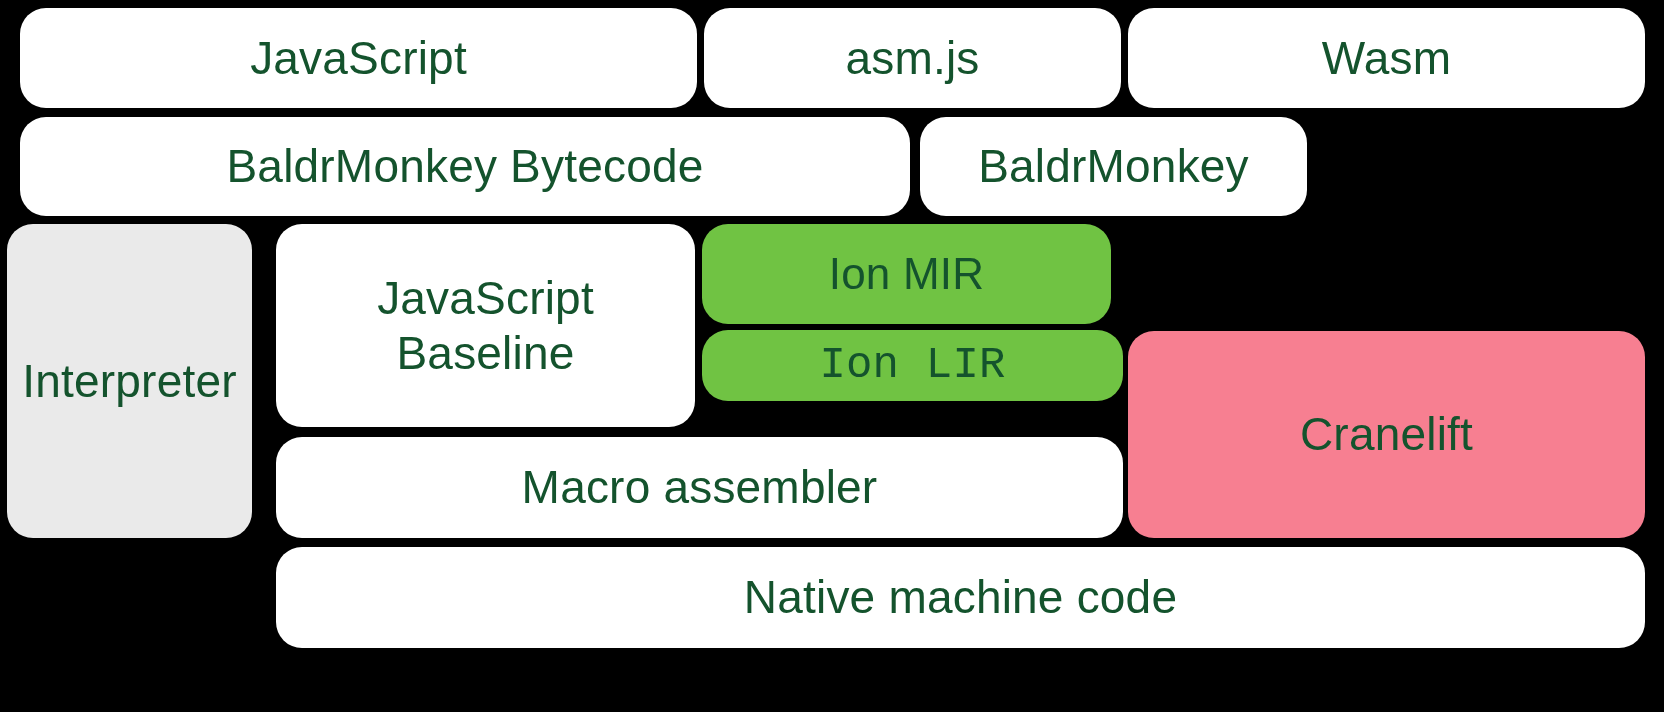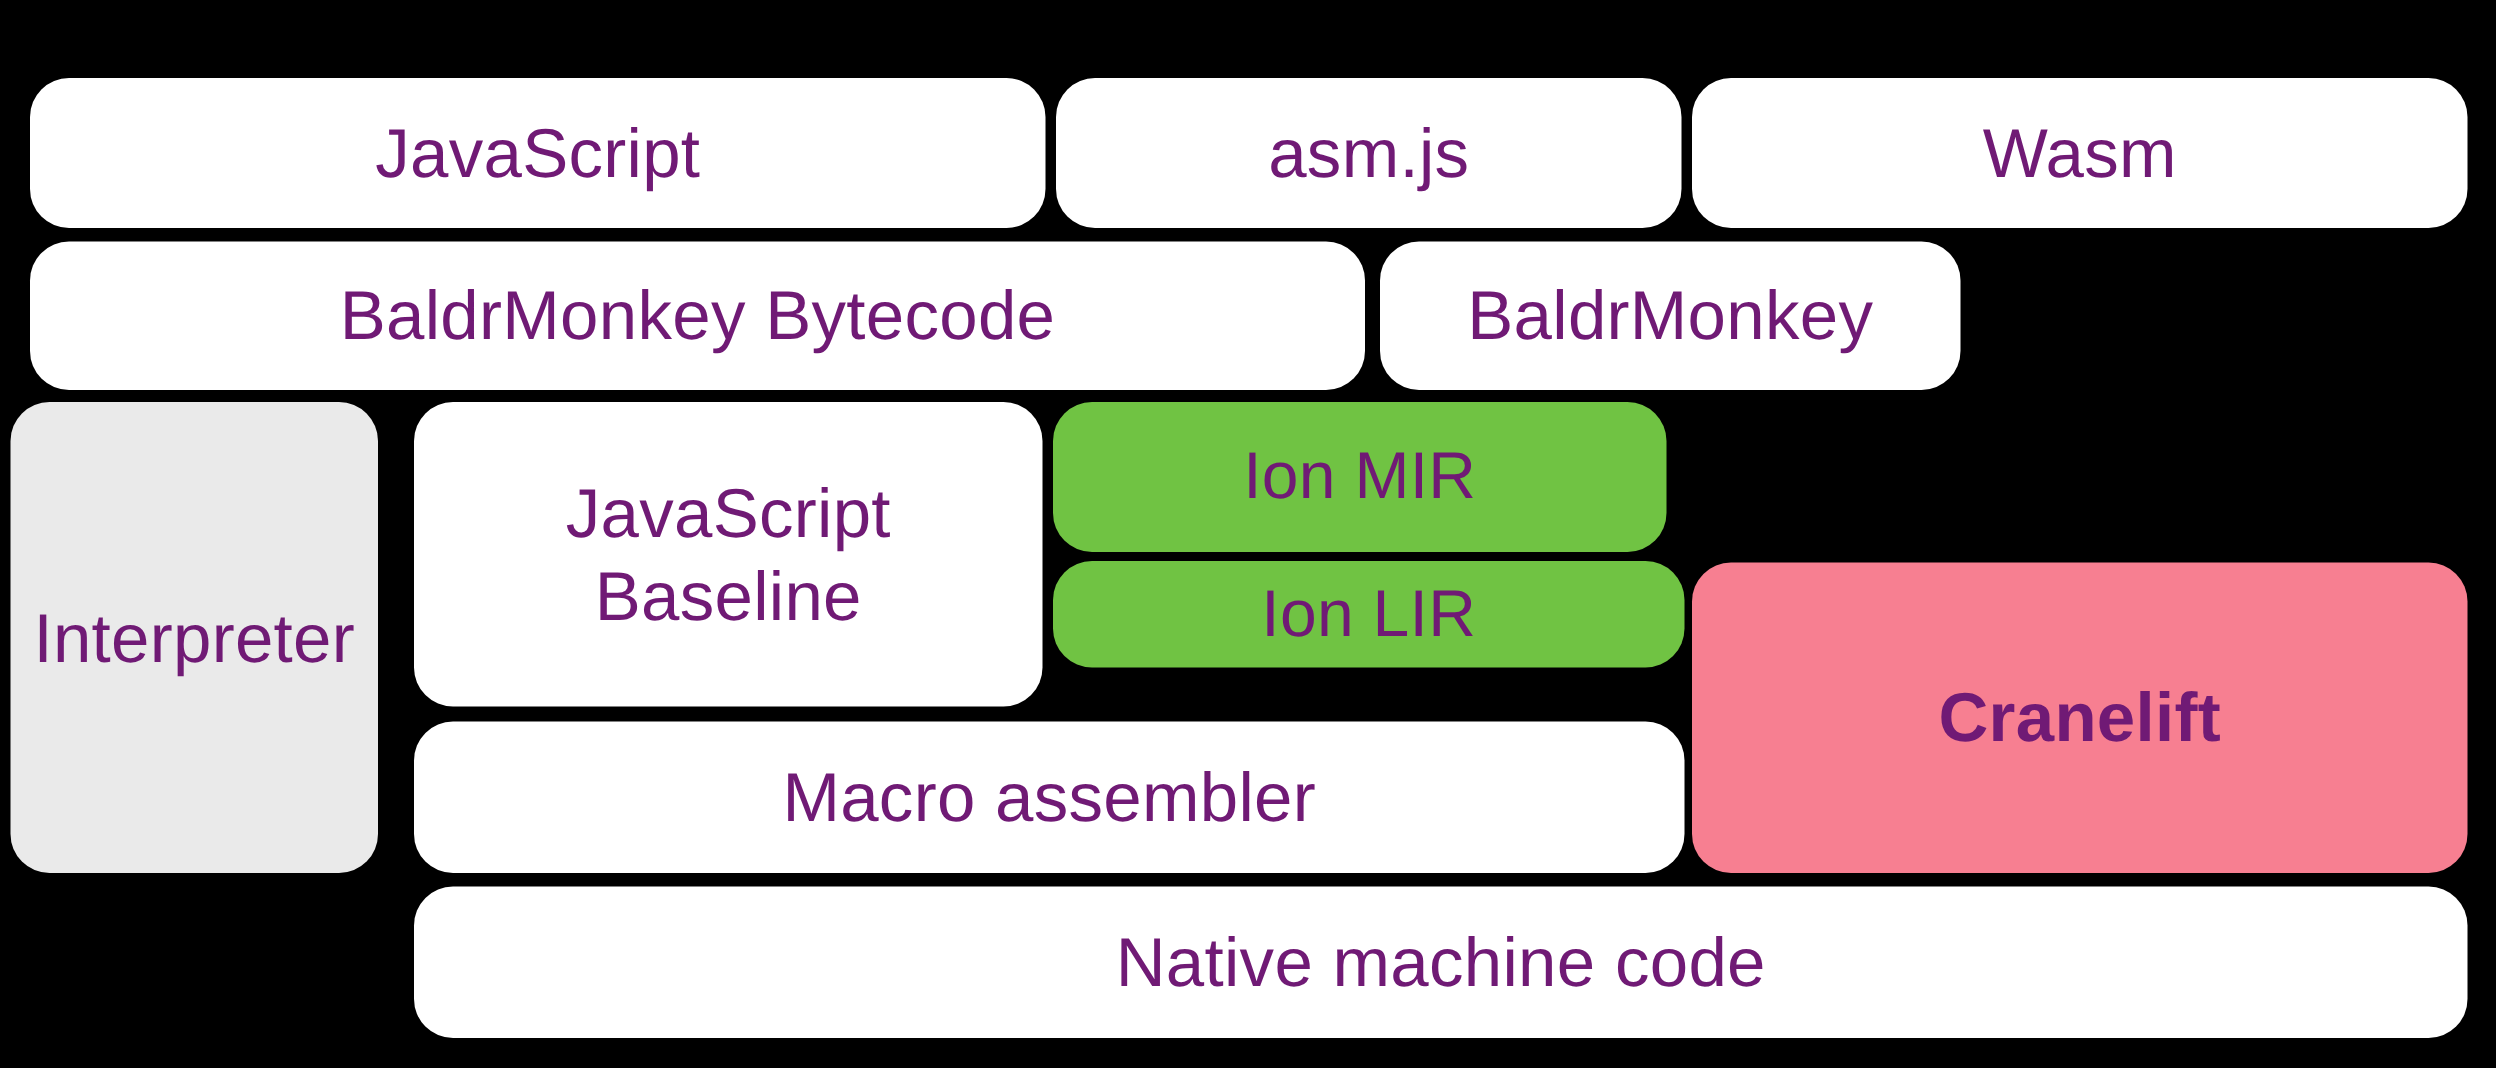--- a/index.html
+++ b/index.html
@@ -17,25 +17,24 @@
     font-family: "Liberation Sans", "DejaVu Sans", sans-serif;
   }
   .node {
     position: absolute;
     box-sizing: border-box;
     display: flex;
     align-items: center;
     justify-content: center;
     text-align: center;
     border-radius: 26px;
-    color: #701a75;
+    color: #14532d;
     font-weight: 400;
     line-height: 1.18;
     letter-spacing: 0.2px;
-    margin-top: 44px;
     -webkit-font-smoothing: antialiased;
   }
   .node .label {
     display: block;
     white-space: pre-line;
     padding: 0 10px;
   }
   .fill-white { background: #FFFFFF; }
   .fill-gray  { background: #EAEAEA; }
   .fill-green { background: #70C343; }
@@ -63,24 +62,24 @@
     <div class="node fill-gray" style="left: 7px; top: 224px; width: 245px; height: 314px; font-size: 46px; background: rgb(234, 234, 234);">
       <span class="label">Interpreter</span>
     </div>
     <div class="node fill-white" style="left: 276px; top: 224px; width: 419px; height: 203px; font-size: 46px; background: rgb(255, 255, 255);">
       <span class="label">JavaScript
 Baseline</span>
     </div>
     <div class="node fill-green" style="left: 702px; top: 224px; width: 409px; height: 100px; font-size: 44px; background: rgb(112, 195, 67);">
       <span class="label">Ion MIR</span>
     </div>
-    <div class="node fill-green" style="left: 702px; top: 330px; width: 421px; height: 71px; font-size: 44px; background: rgb(112, 195, 67);">
+    <div class="node fill-green" style="left: 702px; top: 330px; width: 421px; height: 71px; font-size: 44px; background: rgb(112, 195, 67); font-family: Liberation Mono, monospace;">
       <span class="label">Ion LIR</span>
     </div>
-    <div class="node fill-pink" style="left: 1128px; top: 331px; width: 517px; height: 207px; font-size: 46px; background: rgb(247, 127, 145); font-weight: bold;">
+    <div class="node fill-pink" style="left: 1128px; top: 331px; width: 517px; height: 207px; font-size: 46px; background: rgb(247, 127, 145);">
       <span class="label">Cranelift</span>
     </div>
     <div class="node fill-white" style="left: 276px; top: 437px; width: 847px; height: 101px; font-size: 46px; background: rgb(255, 255, 255); justify-content: center;">
       <span class="label">Macro assembler</span>
     </div>
     <div class="node fill-white" style="left: 276px; top: 547px; width: 1369px; height: 101px; font-size: 46px; background: rgb(255, 255, 255);">
       <span class="label">Native machine code</span>
     </div>
   </div>
 

